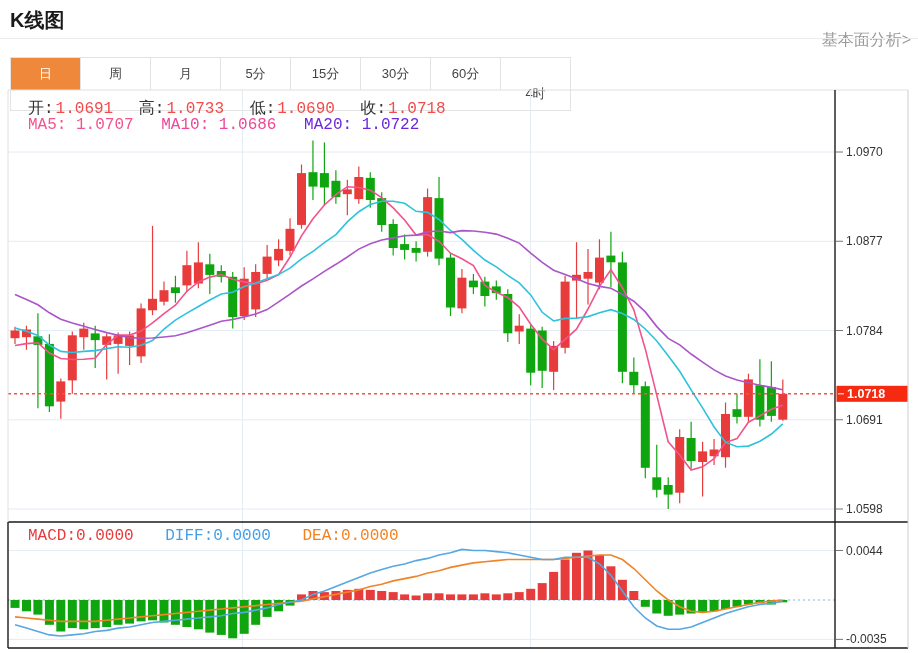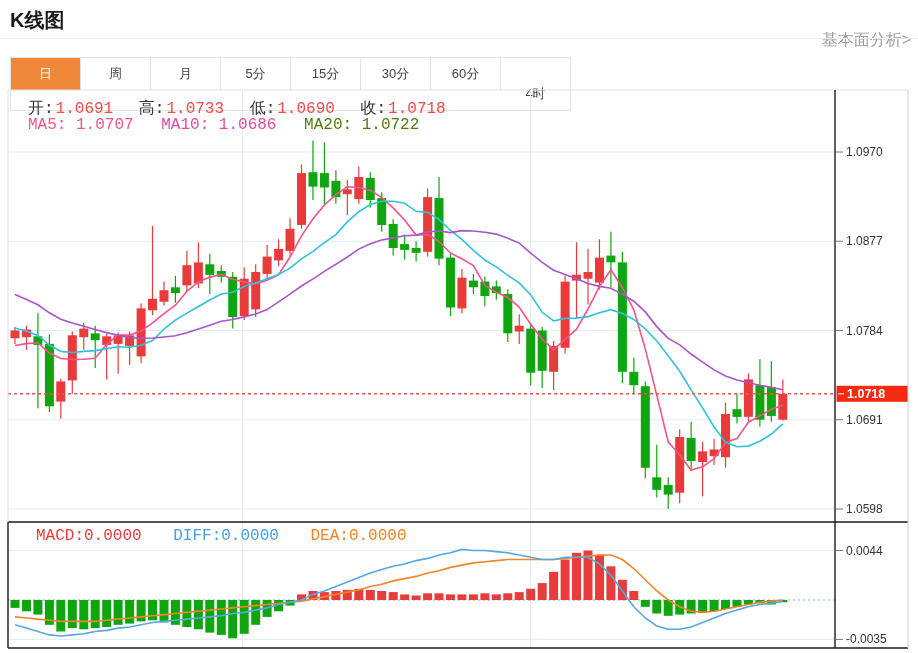--- a/index.html
+++ b/index.html
@@ -14,22 +14,22 @@
   .tab:last-child{border-right:none;margin-top:20px;}
   .tab.active{background:#f0883c;color:#fff;}
   .chart-wrap{position:absolute;left:0;top:0;width:918px;height:466px;pointer-events:none;}
   .legend{position:absolute;font-size:16px;white-space:nowrap;font-family:Liberation Mono, monospace;}
   .ohlc-legend{left:28px;top:98px;}
   .ohlc-legend .item{margin-right:16px;}
   .ohlc-legend .lab{color:#333;}
   .ohlc-legend .val{color:#f34b4b;margin-left:2px;}
   .ma-legend{left:28px;top:116px;}
   .ma-legend .item{margin-right:18px;}
-  .ma5{color:#f2538c;text-align:center;} .ma10{color:#ec4899;} .ma20{color:#4d7c0f;}
-  .macd-legend{left:36px;top:527px;}
+  .ma5{color:#f2538c;text-align:center;} .ma10{color:#ec4899;} .ma20{color:#6d28d9;}
+  .macd-legend{left:28px;top:527px;}
   .macd-legend .item{margin-right:22px;}
   .m-macd{color:#e83b3b;} .m-diff{color:#459fe8;} .m-dea{color:#f5821f;}
   svg{position:absolute;left:0;top:0;}
 </style>
 </head>
 <body>
 
 <span class="title">K线图</span>
 <span class="fund-link">基本面分析&gt;</span>
 <div class="hdivider"></div>

